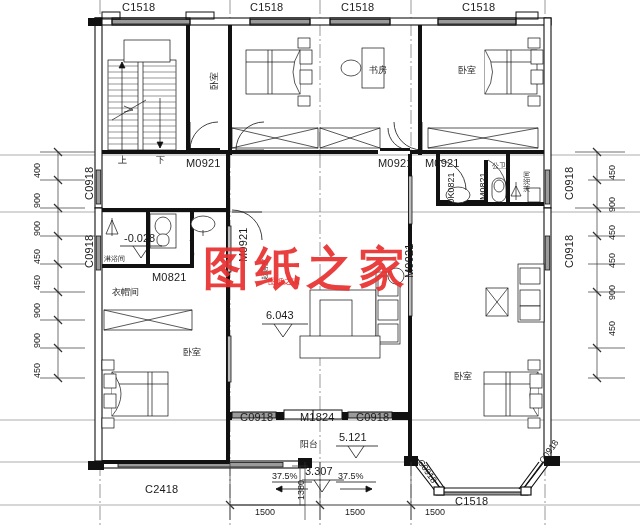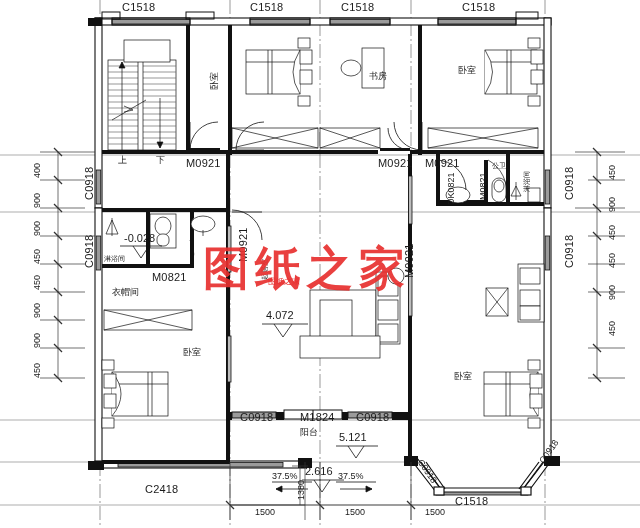--- a/index.html
+++ b/index.html
@@ -429,35 +429,35 @@
 <div class="lbl code" style="left:300px;top:412px">M1824</div>
 
 <div class="lbl code" style="left:240px;top:412px">C0918</div>
 <div class="lbl code" style="left:356px;top:412px">C0918</div>
 <div class="lbl code" style="left:145px;top:484px">C2418</div>
 <div class="lbl code" style="left:455px;top:496px">C1518</div>
 <div class="lbl small" style="left:423px;top:458px;transform:rotate(55deg);transform-origin:0 0">C0918</div>
 <div class="lbl small" style="left:538px;top:460px;transform:rotate(-55deg);transform-origin:0 0">C0918</div>
 
 <div class="lbl cjk rot90" style="left:210px;top:90px">卧室</div>
-<div class="lbl cjk" style="left:369px;top:72px">书房</div>
+<div class="lbl cjk" style="left:369px;top:66px">书房</div>
 <div class="lbl cjk" style="left:458px;top:66px">卧室</div>
 <div class="lbl cjk6" style="left:104px;top:256px">淋浴间</div>
 <div class="lbl cjk" style="left:112px;top:288px">衣帽间</div>
 <div class="lbl cjk" style="left:183px;top:348px">卧室</div>
 <div class="lbl cjk6" style="left:492px;top:163px">公卫</div>
 <div class="lbl cjk6 rot90" style="left:524px;top:192px">淋浴间</div>
 <div class="lbl cjk" style="left:454px;top:372px">卧室</div>
-<div class="lbl cjk" style="left:300px;top:428px">阳台</div>
+<div class="lbl cjk" style="left:300px;top:440px">阳台</div>
 <div class="lbl cjk6 rot90" style="left:262px;top:280px">起居室</div>
 
 <div class="lbl elev" style="left:124px;top:233px">-0.028</div>
-<div class="lbl elev" style="left:266px;top:310px">4.072</div>
+<div class="lbl elev" style="left:266px;top:310px">6.043</div>
 <div class="lbl elev" style="left:339px;top:432px">5.121</div>
-<div class="lbl elev" style="left:305px;top:466px">2.616</div>
+<div class="lbl elev" style="left:305px;top:466px">3.307</div>
 
 <div class="lbl small" style="left:272px;top:472px">37.5%</div>
 <div class="lbl small" style="left:338px;top:472px">37.5%</div>
 
 <div class="lbl cjk" style="left:118px;top:156px">上</div>
 <div class="lbl cjk" style="left:156px;top:156px">下</div>
 
 <div class="lbl small rot90" style="left:33px;top:178px">400</div>
 <div class="lbl small rot90" style="left:33px;top:208px">900</div>
 <div class="lbl small rot90" style="left:33px;top:236px">900</div>

